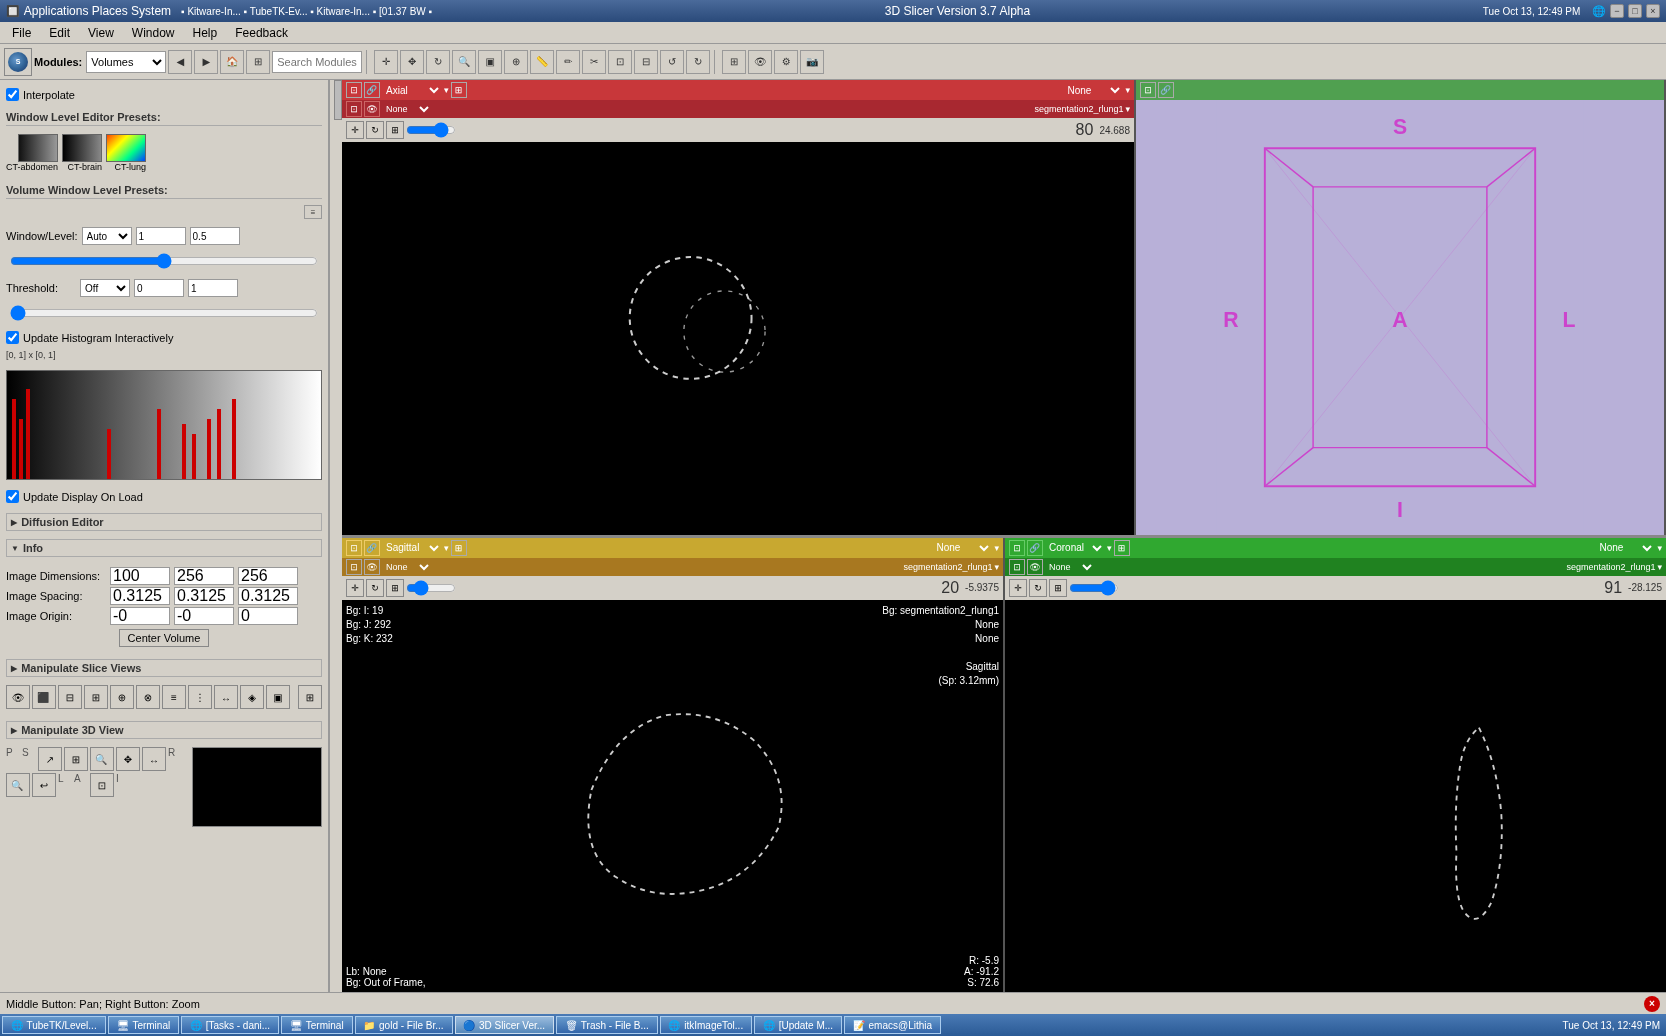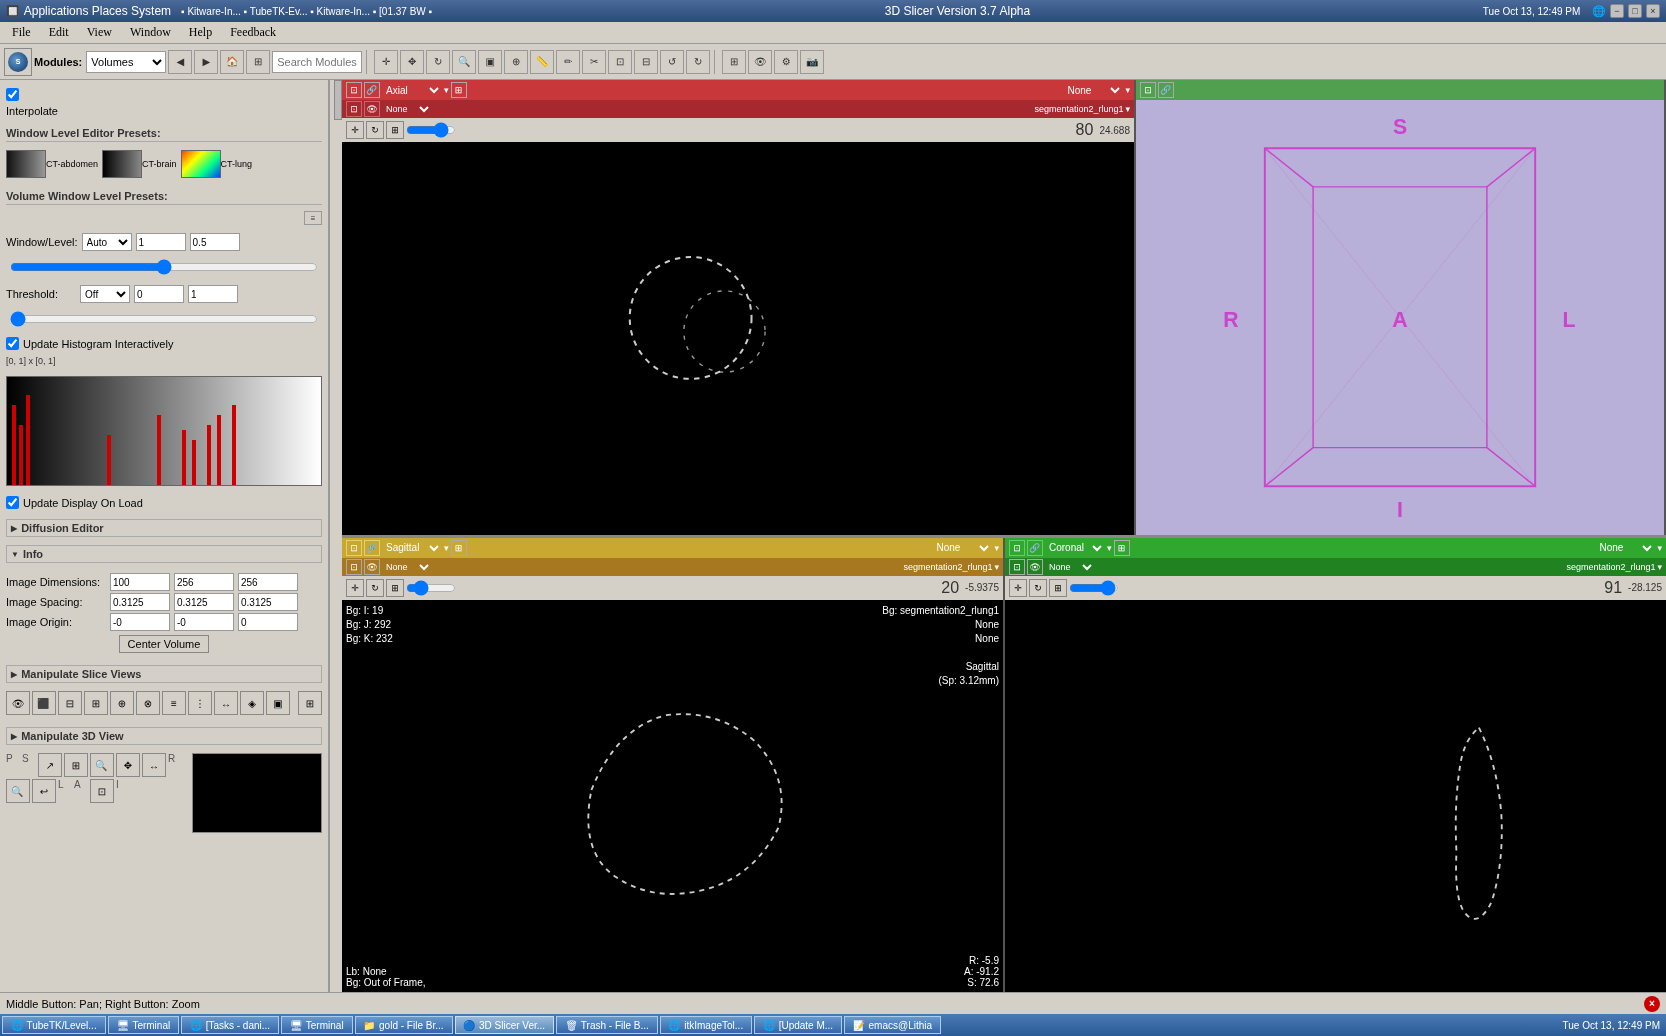--- a/index.html
+++ b/index.html
@@ -15,21 +15,21 @@
     #titlebar-center { font-weight: normal; font-size: 12px; }
     #titlebar-right { display: flex; align-items: center; gap: 4px; }
     .title-btn { width: 14px; height: 14px; border-radius: 2px; border: 1px solid #888; background: #c0c0c0; cursor: pointer; display: inline-flex; align-items: center; justify-content: center; font-size: 9px; color: #333; }
 
     
     #menubar {
       width: 100%; height: 22px; background: #d4d0c8;
       display: flex; align-items: center; gap: 2px; padding: 0 4px;
       border-bottom: 1px solid #999;
     }
-    .menu-item { padding: 2px 8px; cursor: pointer; font-size: 12px; font-family: Liberation Serif, serif; }
+    .menu-item { padding: 2px 8px; cursor: pointer; font-size: 12px; }
 
     
     #toolbar {
       width: 100%; height: 36px; background: #d4d0c8;
       display: flex; align-items: center; padding: 2px 4px; gap: 2px;
       border-bottom: 1px solid #999;
     }
     .tb-btn {
       width: 24px; height: 24px; background: #d4d0c8; border: 1px solid #999;
       cursor: pointer; display: inline-flex; align-items: center; justify-content: center;
@@ -59,41 +59,41 @@
     }
     .slicer-logo {
       width: 40px; height: 40px; border-radius: 50%;
       background: radial-gradient(circle at 40% 40%, #6699cc, #336699, #1a3366);
       display: flex; align-items: center; justify-content: center;
       color: white; font-size: 8px; font-weight: bold; border: 2px solid #aaa;
     }
     .slicer-title { font-size: 18px; font-weight: bold; color: #333; }
 
     
-    .checkbox-row { display: flex; align-items: flex-start; gap: 4px; padding: 2px 0; flex-direction: column; }
+    .checkbox-row { display: flex; align-items: center; gap: 4px; padding: 2px 0; }
     .checkbox-row input { cursor: pointer; }
 
     
     .section-header {
       font-size: 11px; font-weight: bold; color: #333; margin-top: 4px;
       border-bottom: 1px solid #aaa; padding-bottom: 2px;
     }
 
     
     .preset-row { display: flex; align-items: center; gap: 4px; margin: 4px 0; }
     .preset-img {
       width: 40px; height: 28px; border: 1px solid #666; cursor: pointer;
       display: flex; align-items: center; justify-content: center;
       font-size: 8px; font-weight: bold; color: white;
     }
     .preset-img.ct-abdomen { background: linear-gradient(to right, #111, #555, #999); }
     .preset-img.ct-brain { background: linear-gradient(to right, #000, #888); }
     .preset-img.ct-lung { background: linear-gradient(135deg, #ff4400, #ffff00, #00ff88, #0044ff); }
     .preset-label { font-size: 9px; text-align: center; }
-    .preset-item { display: flex; flex-direction: row; align-items: center; }
+    .preset-item { display: flex; flex-direction: column; align-items: flex-end; }
 
     
     .param-row { display: flex; align-items: center; gap: 4px; margin: 2px 0; }
     .param-label { font-size: 11px; min-width: 70px; }
     .param-select { height: 18px; font-size: 10px; background: white; border: 1px solid #999; min-width: 50px; }
     .param-input { height: 18px; width: 50px; font-size: 10px; background: white; border: 1px solid #999; padding: 0 2px; }
     .slider-row { padding: 0 4px; margin: 2px 0; }
     .slider { width: 100%; cursor: pointer; }
 
     
@@ -106,21 +106,21 @@
     }
     .hist-label { font-size: 9px; color: #333; margin-bottom: 2px; }
 
     
     .update-row { display: flex; align-items: center; gap: 4px; padding: 2px 0; }
 
     
     .info-section { margin-top: 4px; }
     .info-row { display: flex; align-items: center; gap: 4px; margin: 2px 0; }
     .info-label { font-size: 11px; min-width: 100px; }
-    .info-input { height: 18px; width: 60px; font-size: 10px; background: white; border: 1px solid #999; padding: 0 2px; }
+    .info-input { height: 18px; width: 60px; font-size: 16px; background: white; border: 1px solid #999; padding: 0 2px; }
 
     
     .center-vol-btn { font-size: 11px; background: #d4d0c8; border: 1px solid #888; padding: 2px 8px; cursor: pointer; margin: 4px auto; display: block; }
 
     
     .manipulate-row { display: flex; align-items: center; gap: 2px; flex-wrap: wrap; margin: 4px 0; }
     .manip-btn { width: 24px; height: 24px; background: #d4d0c8; border: 1px solid #888; cursor: pointer; font-size: 10px; display: flex; align-items: center; justify-content: center; }
 
     
     .view3d-small {

